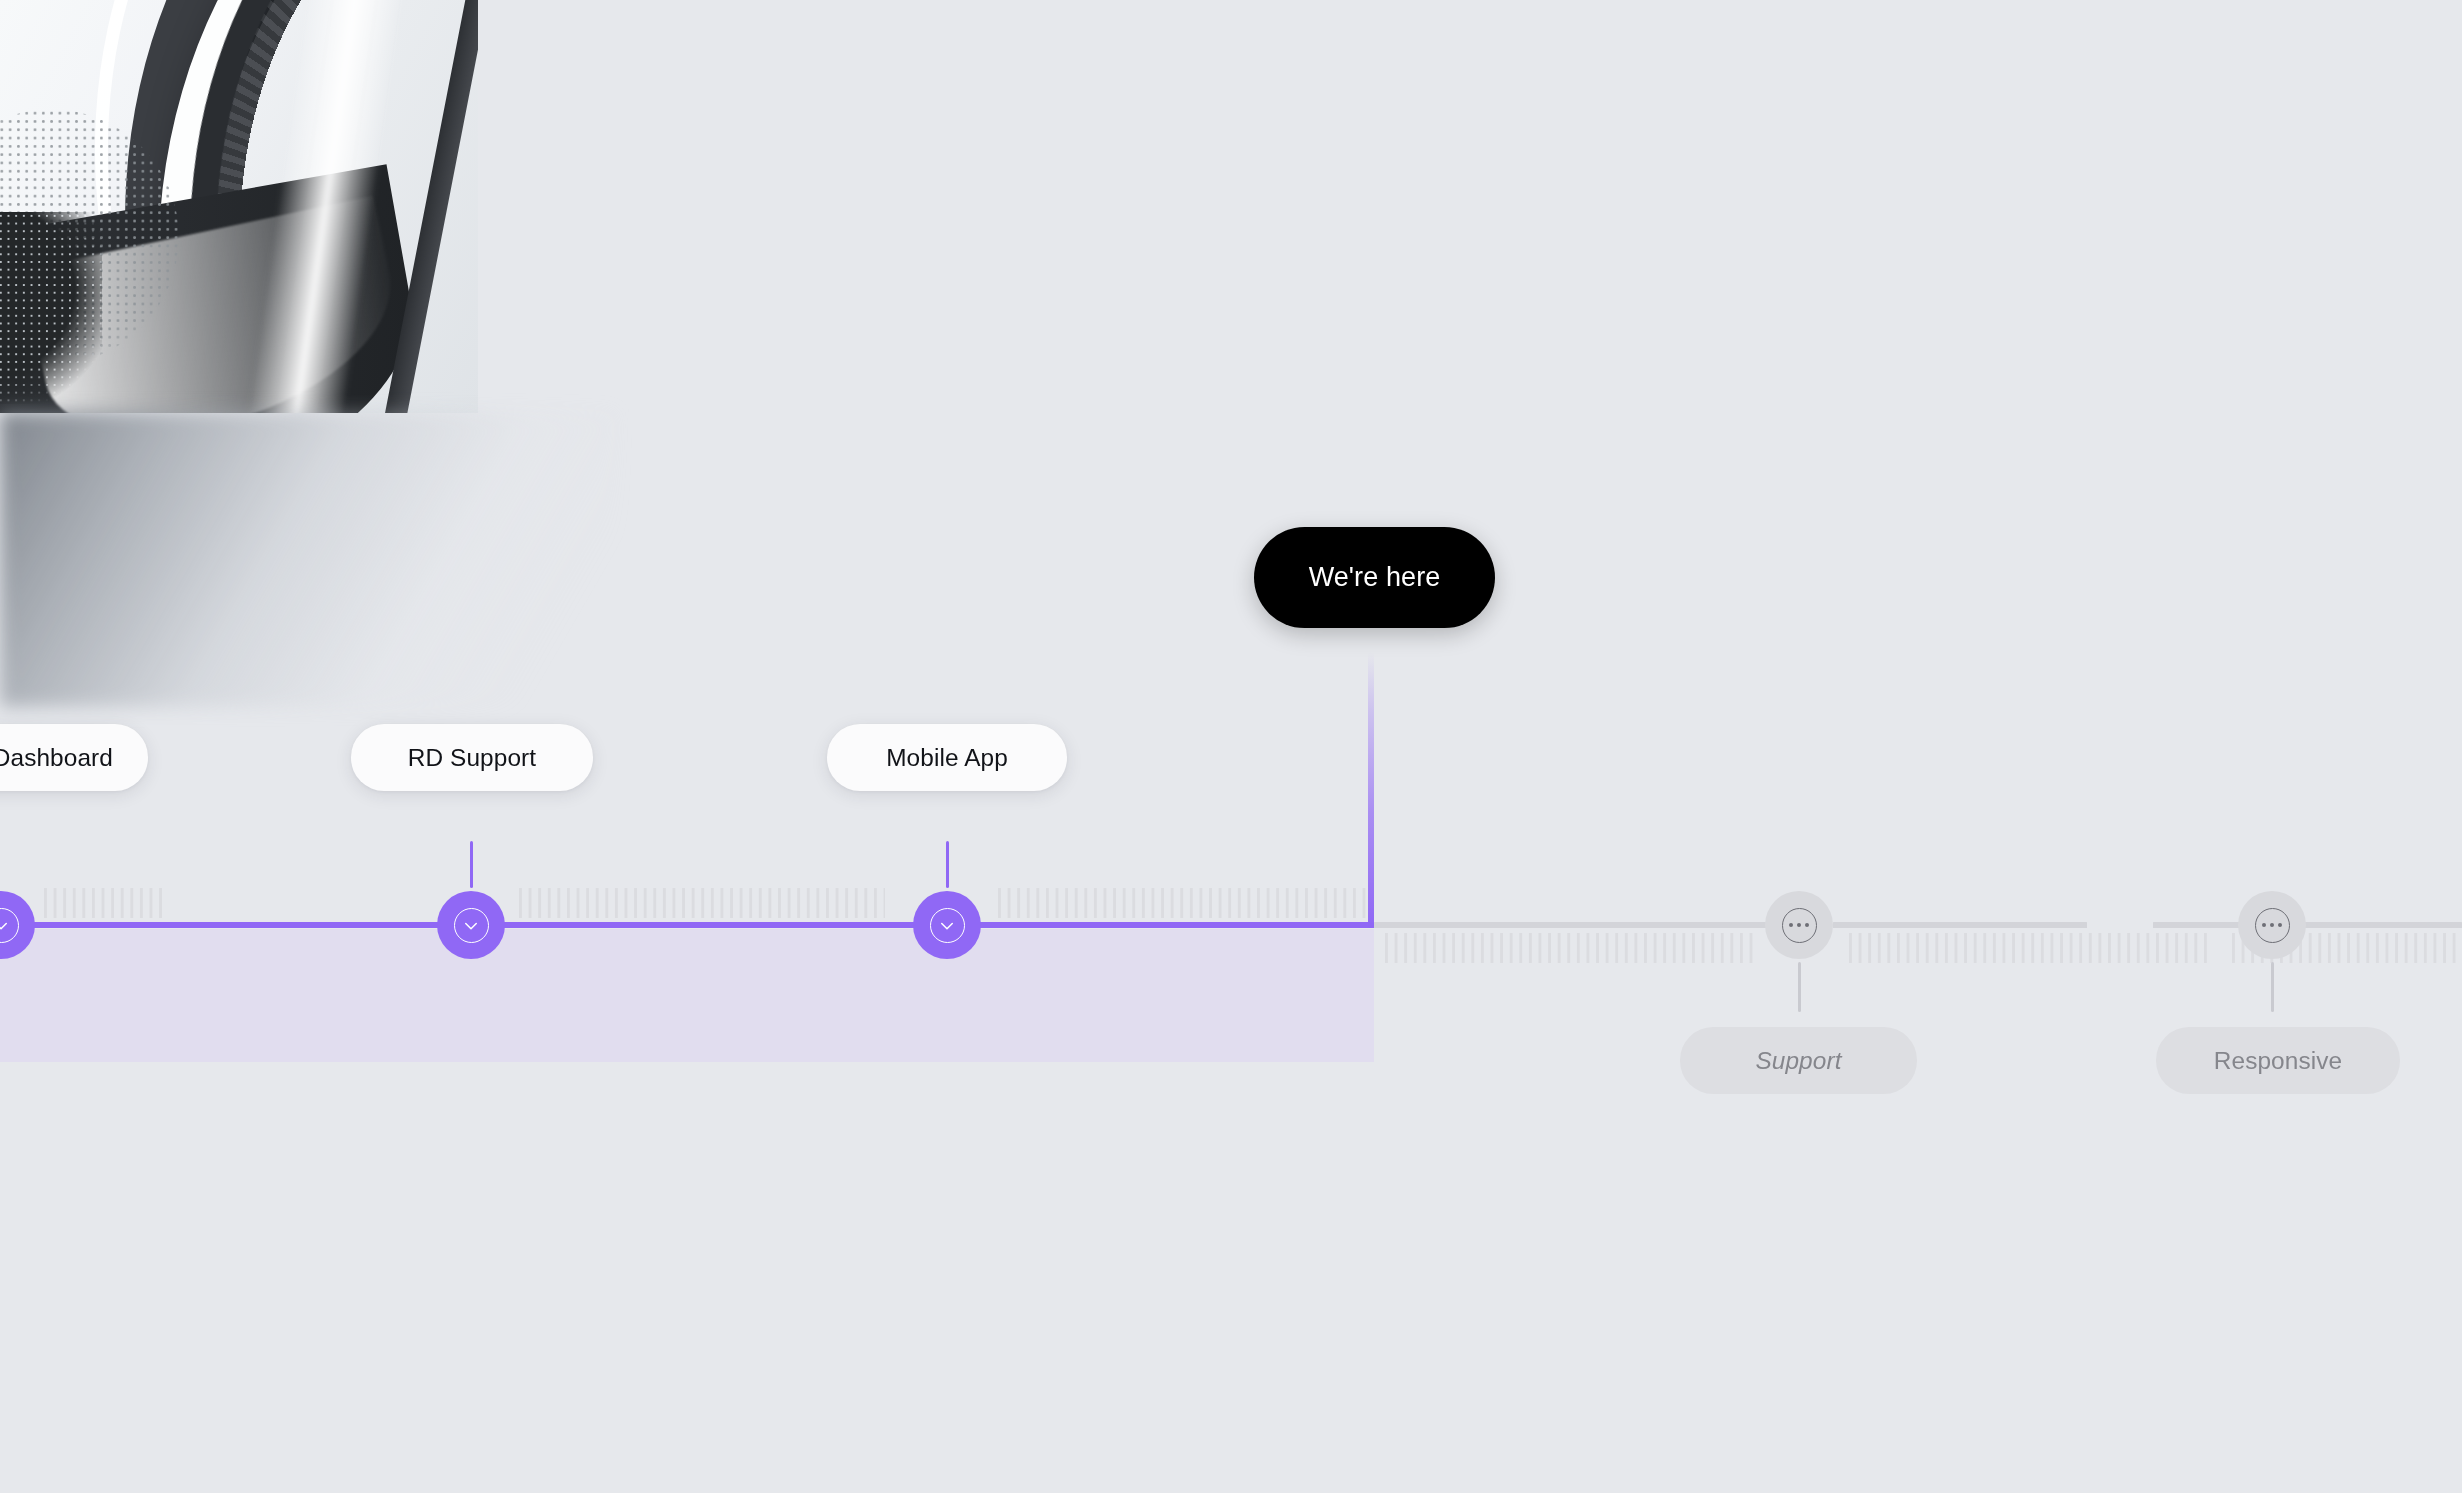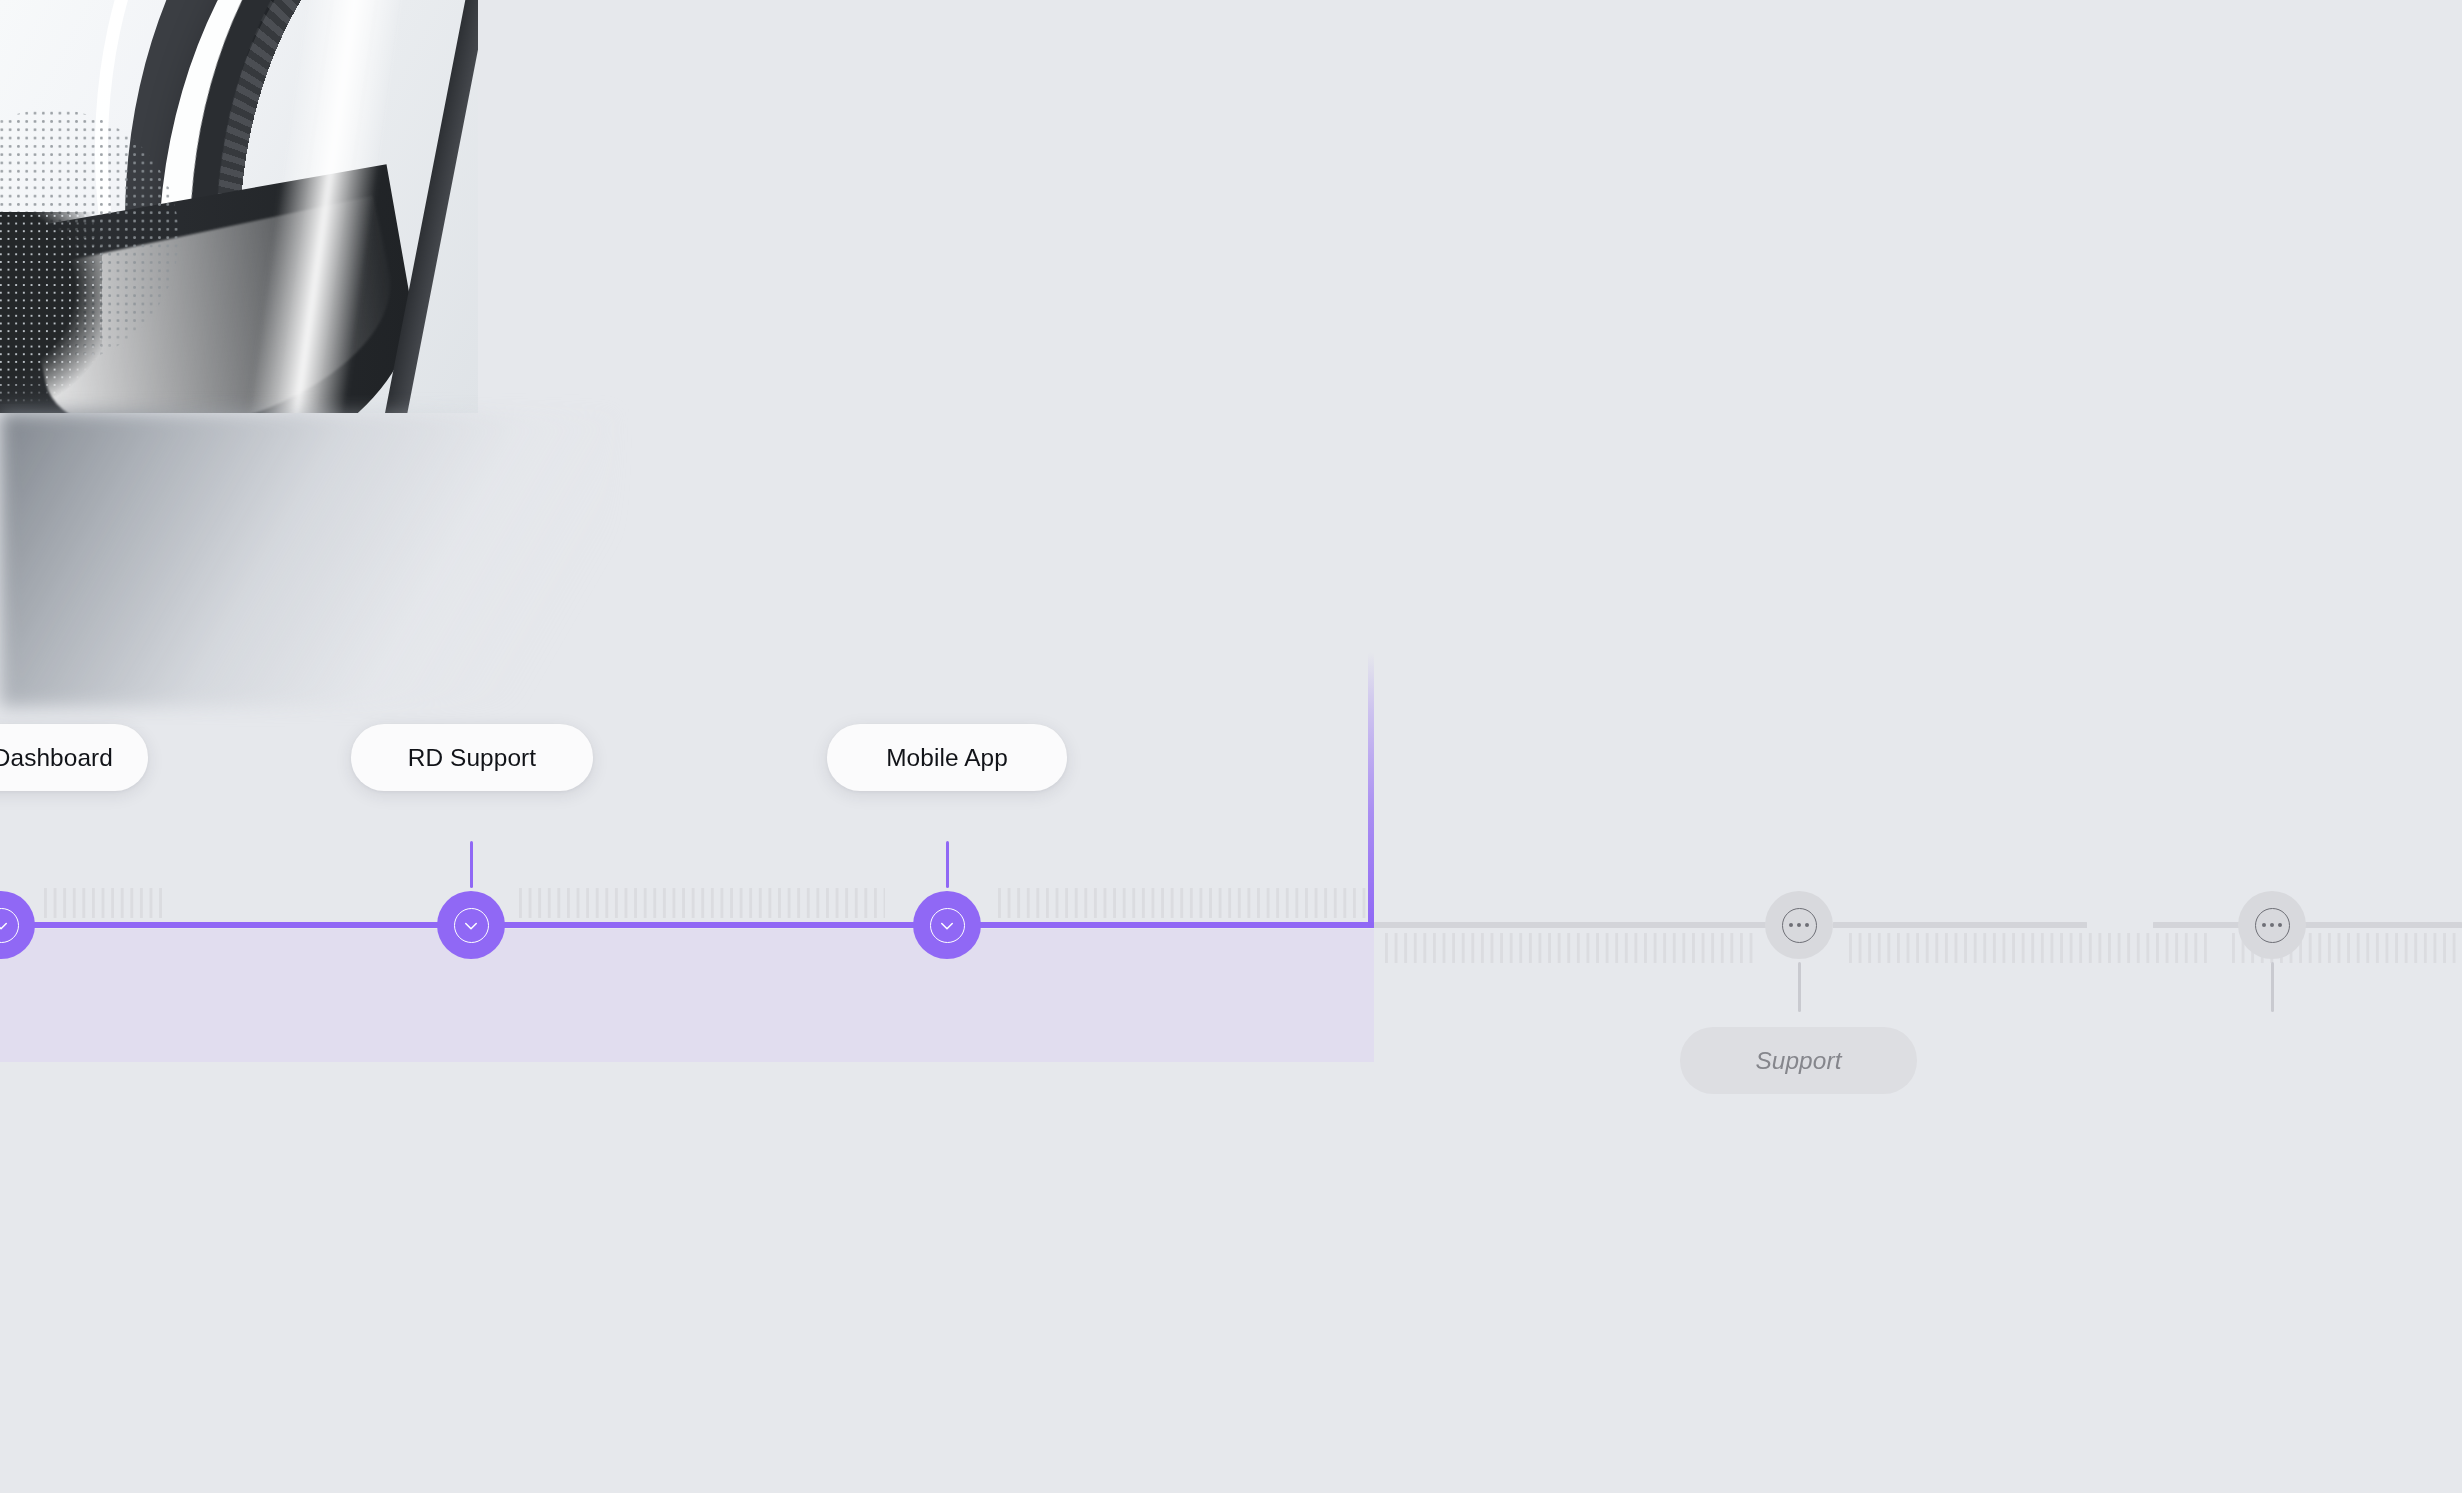--- a/index.html
+++ b/index.html
@@ -293,17 +293,23 @@
   <div class="node node-todo" style="left:2238px;">
     <span class="node-ring">
       <span class="ell">
           <i></i>
           <i></i>
           <i></i>
         </span>
     </span>
   </div>
   <div class="stem stem-down" style="left:2271px;"></div>
+  <div class="lbl lbl-todo" style="left:2156px;width:244px;">
+    <span>Responsive</span>
+  </div>
 
   <div id="here-stem"></div>
+  <div id="here-pill">
+    <span>We're here</span>
+  </div>
 
 </div>
 
 
 </body></html>

